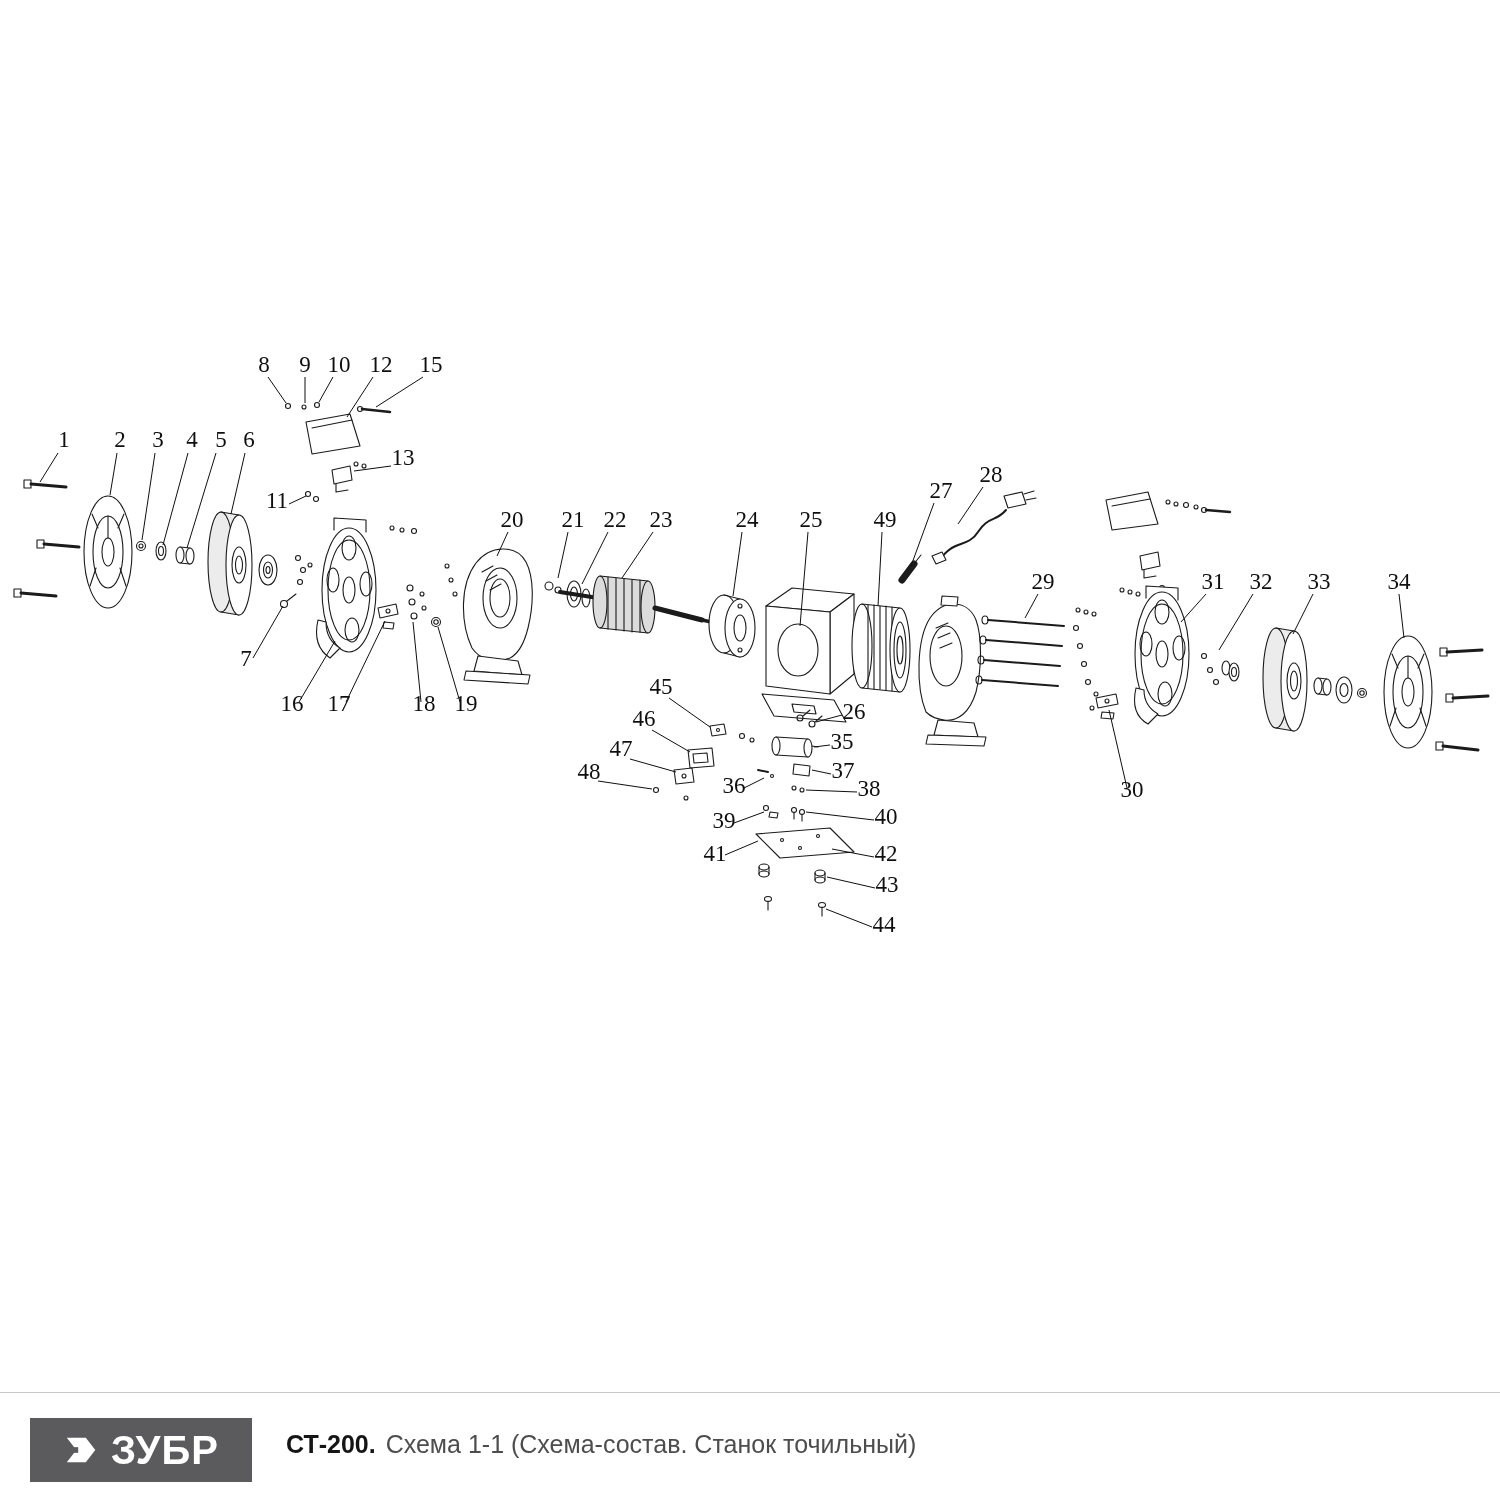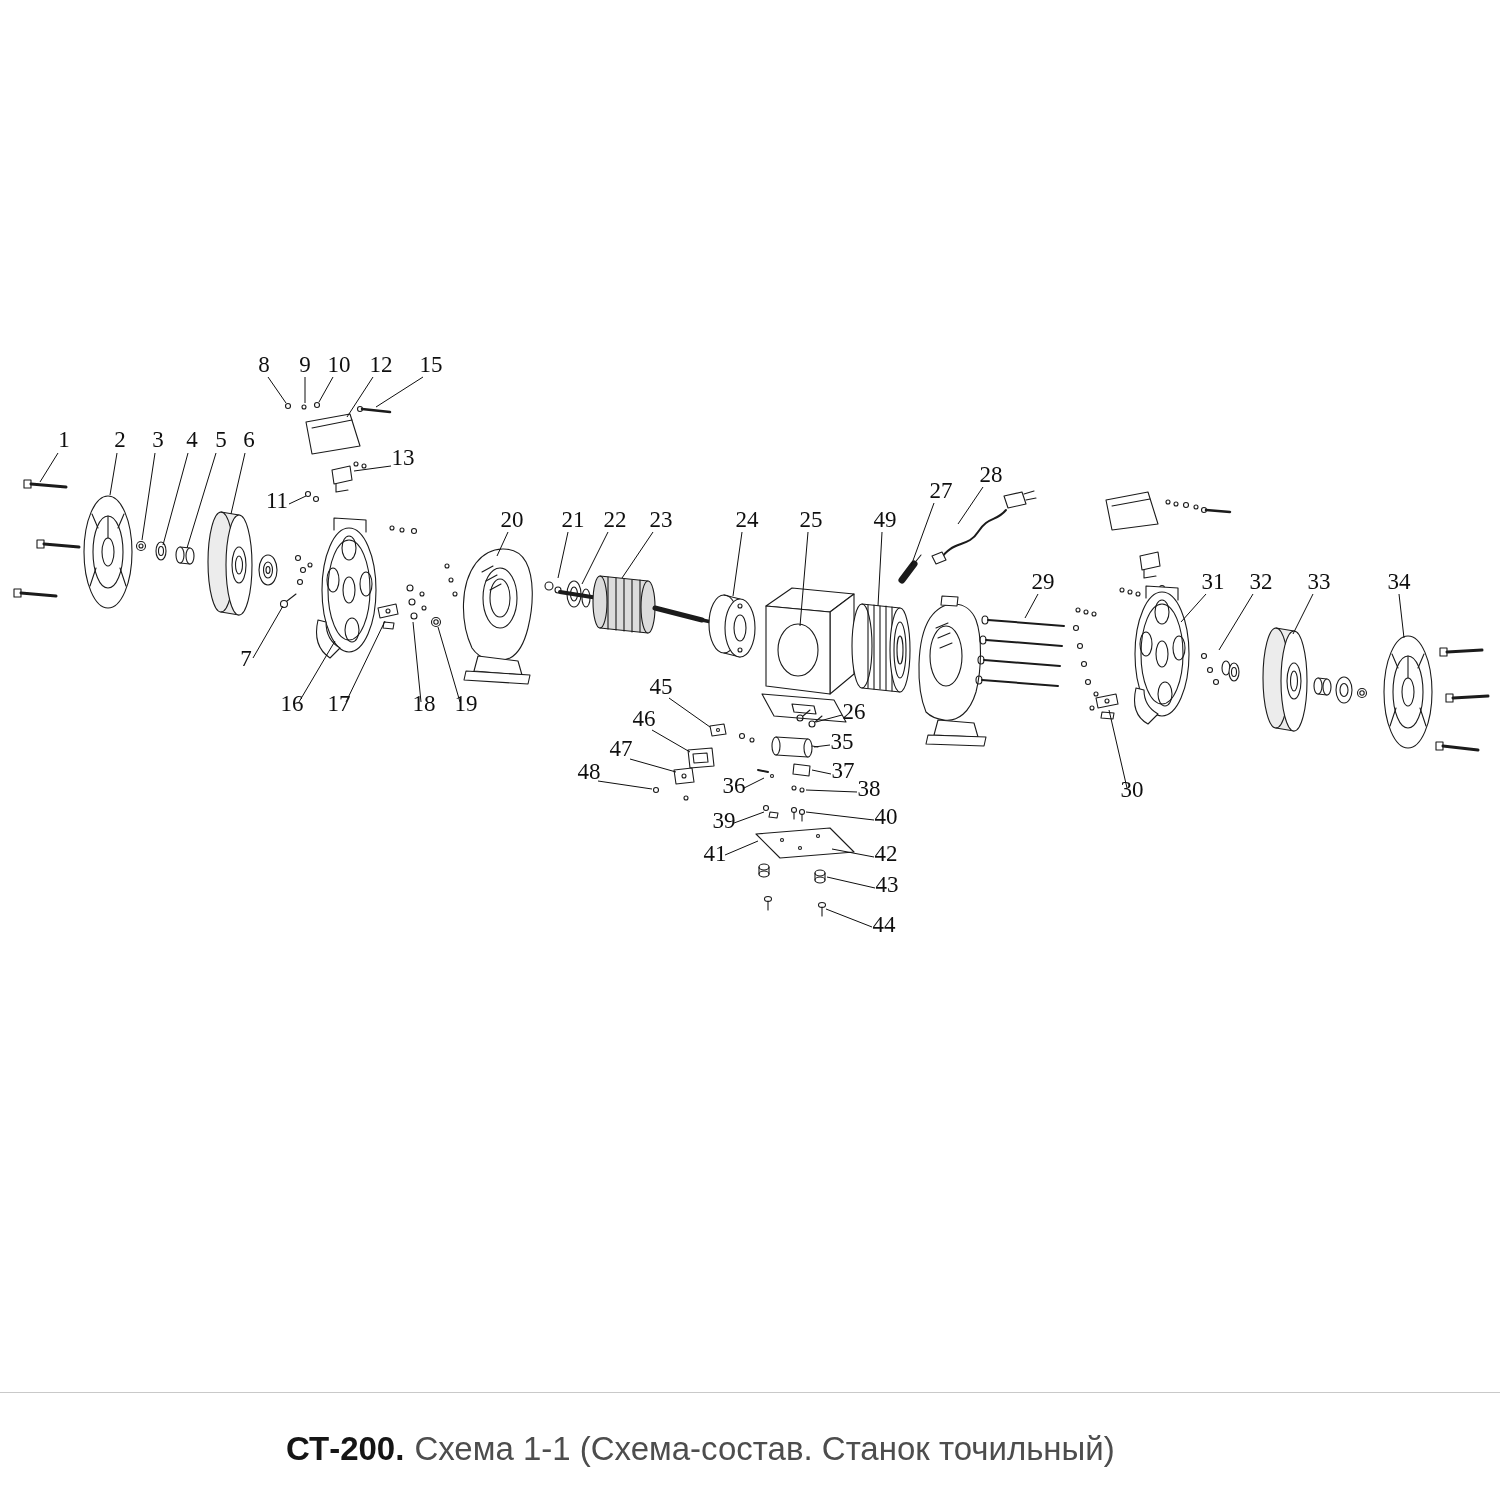--- a/index.html
+++ b/index.html
@@ -7,21 +7,21 @@
   #diagram-svg{position:absolute;left:0;top:0;}
   .draw{stroke:#1b1b1b;stroke-width:1.1;fill:none;stroke-linecap:round;stroke-linejoin:round;}
   .fillw{fill:#ffffff;}
   .fillg{fill:#ececec;}
   .filld{fill:#dcdcdc;}
   .part-label{font-family:"Liberation Serif",serif;font-size:23px;fill:#0f0f0f;text-anchor:middle;stroke:none;}
   .leader{stroke:#0f0f0f;stroke-width:1;fill:none;}
   .footer-rule{position:absolute;left:0;top:1392px;width:1500px;height:1px;background:#c9c9c9;}
   .brand-badge{position:absolute;left:30px;top:1418px;width:222px;height:64px;background:#5b5b5d;color:#fff;display:flex;align-items:center;justify-content:center;gap:10px;}
   .brand-text{font-weight:bold;font-size:40px;letter-spacing:1px;line-height:1;}
-  .footer-title{position:absolute;left:286px;top:1430px;font-size:33px;white-space:nowrap;}
+  .footer-title{position:absolute;left:286px;top:1430px;font-size:25px;white-space:nowrap;}
   .model{font-weight:bold;color:#151515;}
   .subtitle{color:#4d4d4d;margin-left:10px;}
 </style>
 </head>
 <body>
 
 <div class="page">
 
   <svg id="diagram-svg" width="1500" height="1500" viewBox="0 0 1500 1500" xmlns="http://www.w3.org/2000/svg">
     <g class="draw">
@@ -461,17 +461,24 @@
         <line x1="630" y1="759" x2="676" y2="772" class="leader"></line>
         <text x="621" y="756" class="part-label">47</text>
         <line x1="598" y1="781" x2="652" y2="789" class="leader"></line>
         <text x="589" y="779" class="part-label">48</text>
         <line x1="882" y1="532" x2="878" y2="606" class="leader"></line>
         <text x="885" y="527" class="part-label">49</text>
       </g>
   </svg>
 
   <div class="footer-rule"></div>
+  <div class="brand-badge" style="background: rgb(91, 91, 93);">
+    <svg width="38" height="38" viewBox="0 0 40 40">
+      <path d="M4,7 L24,7 L34,20 L24,33 L4,33 L14,20 Z" fill="#ffffff"></path>
+      <path d="M4,17 L16,17 L16,23 L4,23 Z" fill="#5b5b5d"></path>
+    </svg>
+    <span class="brand-text">ЗУБР</span>
+  </div>
   <div class="footer-title">
     <span class="model">СТ-200.</span><span class="subtitle">Схема 1-1 (Схема-состав. Станок точильный)</span>
   </div>
 
 </div>
 
 </body></html>

